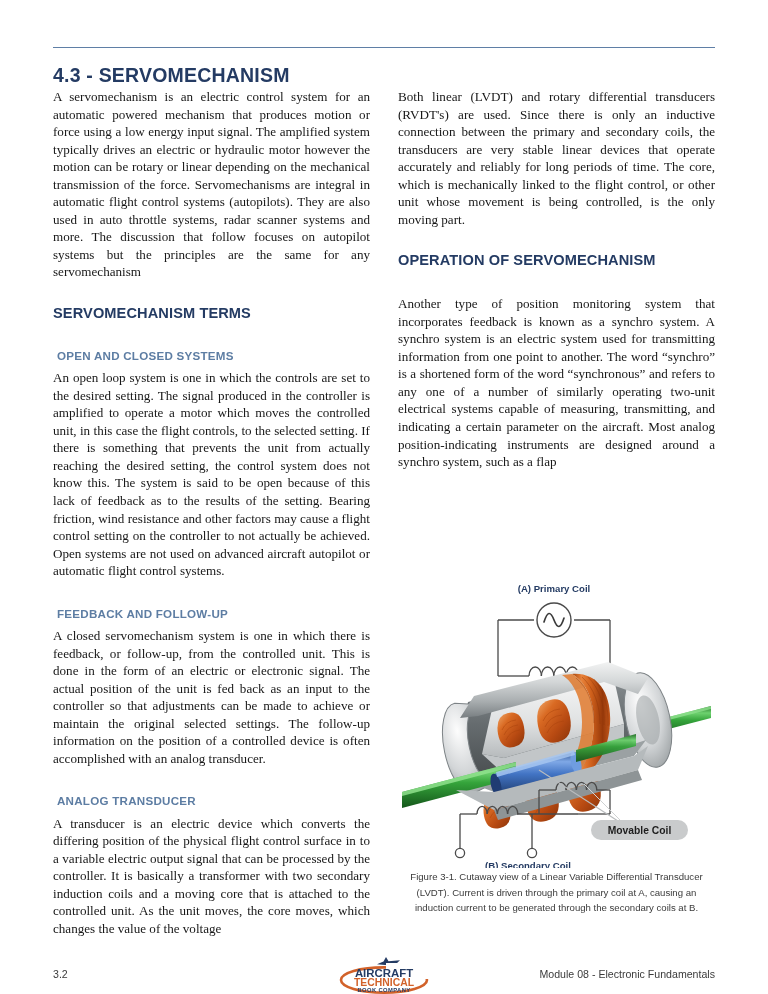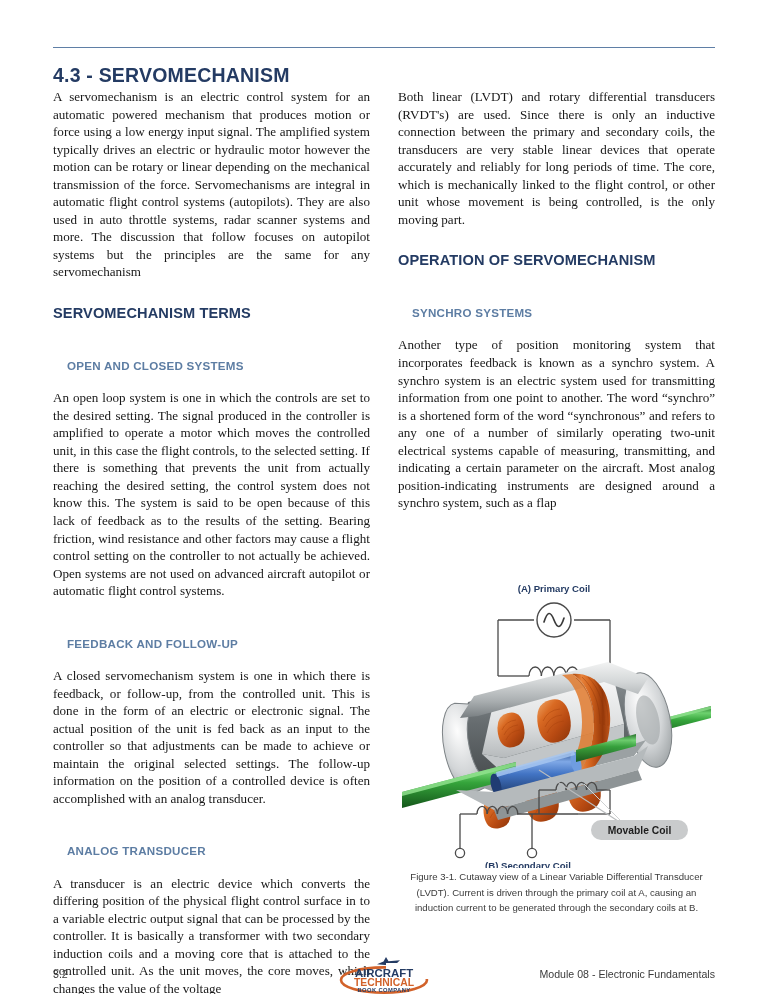--- a/index.html
+++ b/index.html
@@ -78,21 +78,21 @@
     color: #243b63;
     margin: 0;
     letter-spacing: 0.1px;
     line-height: 1.15;
   }
   h3.subsection {
     font-family: "Liberation Sans", "DejaVu Sans", sans-serif;
     font-weight: bold;
     font-size: 11.6px;
     color: #5d7da3;
-    margin: 14px;
+    margin: 4px;
     letter-spacing: 0.25px;
     line-height: 1.15;
   }
 
   .sp-before-section { height: 24px; }
   .sp-before-sub     { height: 23px; }
   .sp-after-sub      { height: 3px; }
 
   .figref { font-weight: bold; font-style: italic; }
 
@@ -194,21 +194,20 @@
 
     <div class="col col-right">
 
 
       <p class="body">Both linear (LVDT) and rotary differential transducers (RVDT's) are used. Since there is only an inductive connection between the primary and secondary coils, the transducers are very stable linear devices that operate accurately and reliably for long periods of time. The core, which is mechanically linked to the flight control, or other unit whose movement is being controlled, is the only moving part.</p>
 
       <div class="sp-before-section"></div>
       <h2 class="section">OPERATION OF SERVOMECHANISM</h2>
 
       <div class="sp-before-sub"></div>
-      <h3 class="subsection">SYNCHRO SYSTEMS</h3>
       <div class="sp-after-sub"></div>
       <p class="body">Another type of position monitoring system that incorporates feedback is known as a synchro system. A synchro system is an electric system used for transmitting information from one point to another. The word “synchro” is a shortened form of the word “synchronous” and refers to any one of a number of similarly operating two-unit electrical systems capable of measuring, transmitting, and indicating a certain parameter on the aircraft. Most analog position-indicating instruments are designed around a synchro system, such as a flap</p>
 
     </div>
   </div>
 
   <div class="figure">
     <div class="fig-canvas">
       <svg viewBox="0 0 317 290" xmlns="http://www.w3.org/2000/svg">
         <defs>

